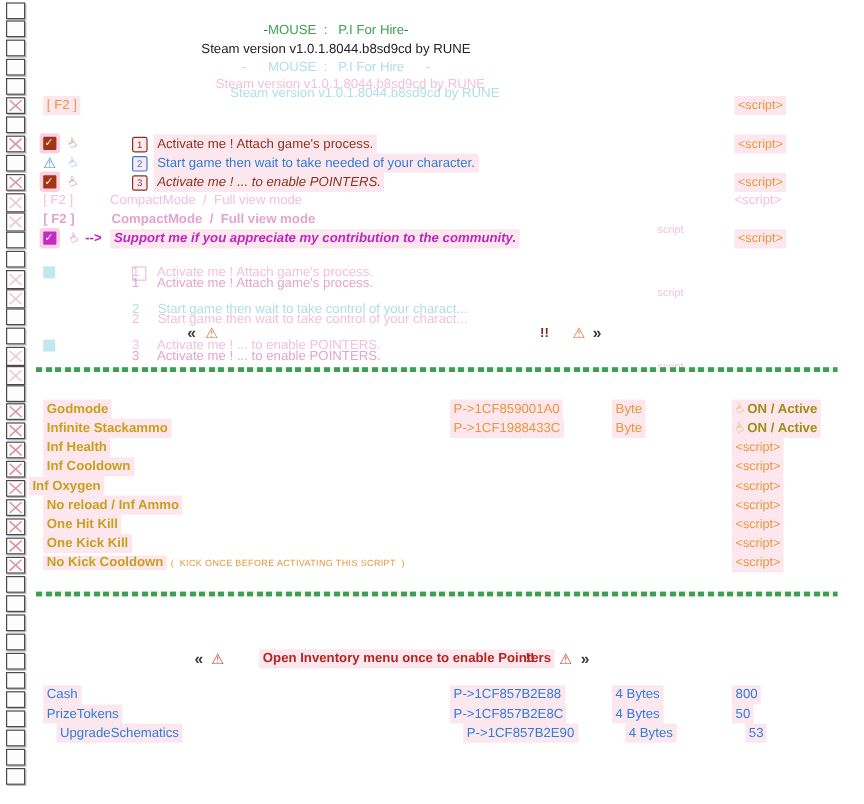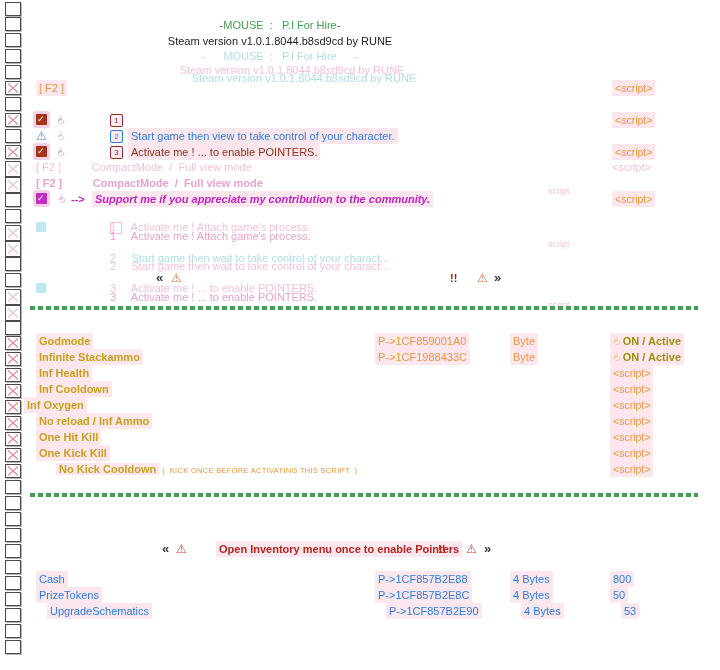--- a/index.html
+++ b/index.html
@@ -174,35 +174,36 @@
 
   <div class="row" style="top:80px;left:0;width:720px;">
     <span class="abs orange hl" style="left:36px;">[ F2 ]</span>
     <span class="abs orange hl script" style="left:612px;">&lt;script&gt;</span>
   </div>
 
   <div class="row" style="top:112px;left:0;width:720px;">
     <span class="cbx red-fill" style="left:36px;"></span>
     <span class="hand" style="left:57px;color:#8e2f1b;">☝</span>
     <span class="numbadge" style="color:#8e2f1b;">1</span>
+    <span class="lblx darkred hl" style="font-weight:normal;">Activate me ! Attach game's process.</span>
     <span class="abs orange hl script" style="left:612px;">&lt;script&gt;</span>
   </div>
 
   <div class="row" style="top:128px;left:0;width:720px;">
     <span class="tri" style="left:36px;color:#4a86d8;">⚠</span>
     <span class="hand" style="left:57px;color:#4a86d8;">☝</span>
     <span class="numbadge" style="color:#2f7cd6;">2</span>
-    <span class="lblx blue hl">Start game then view to take control of your character.</span>
+    <span class="lblx blue hl">Start game then wait to take needed of your character.</span>
   </div>
 
   <div class="row" style="top:144px;left:0;width:720px;">
     <span class="cbx red-fill" style="left:36px;"></span>
     <span class="hand" style="left:57px;color:#8e2f1b;">☝</span>
     <span class="numbadge" style="color:#8e2f1b;">3</span>
-    <span class="lblx darkred hl" style="font-weight:normal;">Activate me ! ... to enable POINTERS.</span>
+    <span class="lblx darkred hl" style="font-weight:normal;font-style:italic;">Activate me ! ... to enable POINTERS.</span>
     <span class="abs orange hl script" style="left:612px;">&lt;script&gt;</span>
   </div>
 
   <div class="ghost gpink" style="top:160px;left:36px;">[ F2 ]          CompactMode  /  Full view mode</div>
   <div class="ghost gpink" style="top:160px;left:612px;">&lt;script&gt;</div>
   <div class="ghost gpink2" style="top:176px;left:36px;">[ F2 ]          CompactMode  /  Full view mode</div>
   <div class="ghost gpink" style="top:184px;left:548px;font-size:9px;">script</div>
 
   <div class="row" style="top:191px;left:0;width:720px;">
     <span class="cbx mag-fill" style="left:36px;"></span>
@@ -261,21 +262,21 @@
   </div>
   <div class="row" style="top:429px;left:0;width:720px;">
     <span class="abs gold hl" style="left:36px;">One Hit Kill</span>
     <span class="val orange hl script">&lt;script&gt;</span>
   </div>
   <div class="row" style="top:445px;left:0;width:720px;">
     <span class="abs gold hl" style="left:36px;">One Kick Kill</span>
     <span class="val orange hl script">&lt;script&gt;</span>
   </div>
   <div class="row" style="top:461px;left:0;width:720px;">
-    <span class="abs" style="left:36px;margin-left:20px;"><span class="gold hl">No Kick Cooldown</span> <span class="orange pre" style="font-size:7.5px;letter-spacing:.3px;">(  KICK ONCE BEFORE ACTIVATING THIS SCRIPT  )</span></span>
+    <span class="abs" style="left:36px;"><span class="gold hl">No Kick Cooldown</span> <span class="orange pre" style="font-size:7.5px;letter-spacing:.3px;">(  KICK ONCE BEFORE ACTIVATING THIS SCRIPT  )</span></span>
     <span class="val orange hl script">&lt;script&gt;</span>
   </div>
 
   <div class="sep" style="top:493px;"></div>
 
   <div class="row warnrow" style="top:541px;left:0;width:720px;">
     <span class="g1" style="left:162px;">«</span>
     <span class="wt" style="left:176px;color:#c43a2e;">⚠</span>
     <span class="abs red hl" style="left:216px;">Open Inventory menu once to enable Pointers</span>
     <span class="abs red" style="left:438px;">!!</span>

